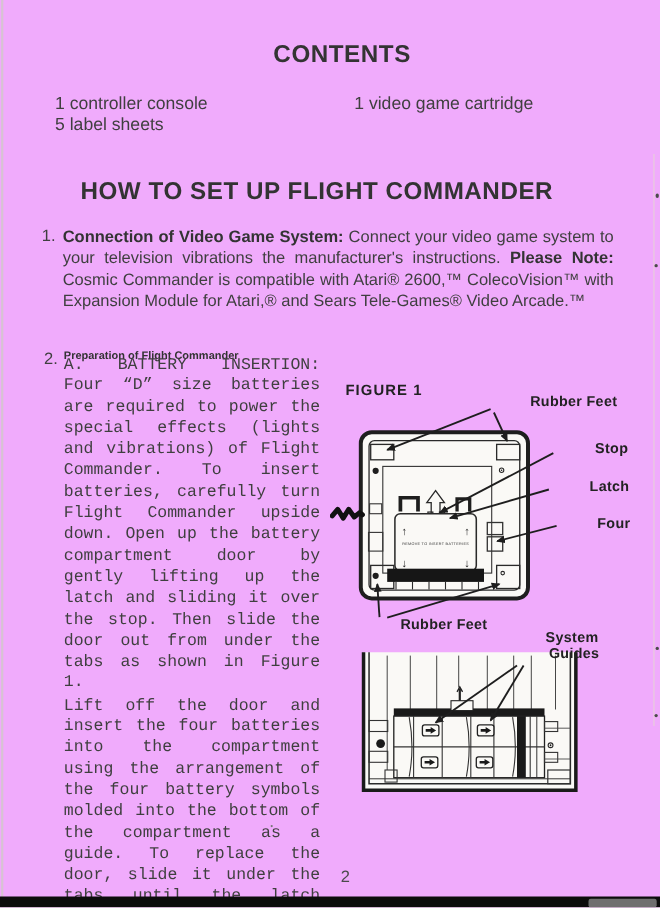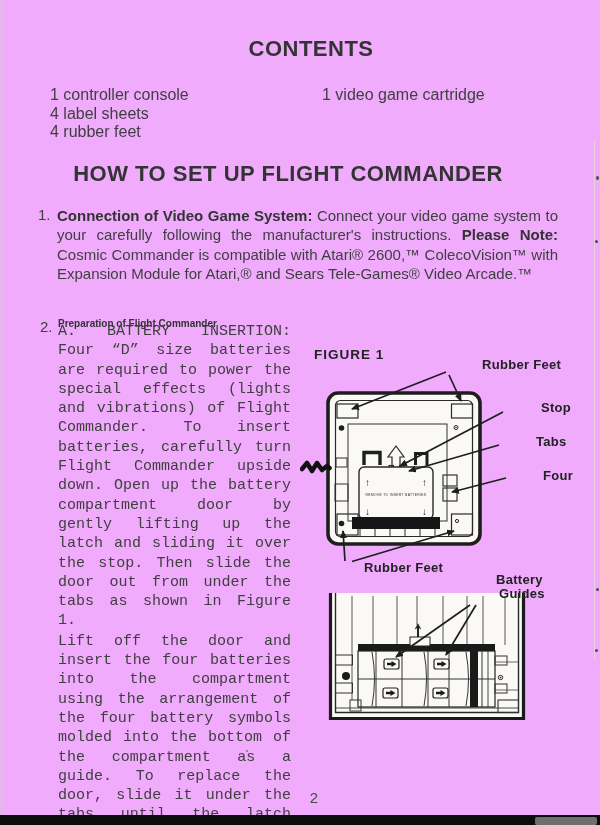--- a/index.html
+++ b/index.html
@@ -35,32 +35,31 @@
 </style>
 </head>
 <body>
 
 <div class="page">
 
   <div class="abs center title contents-title">CONTENTS</div>
 
   <div class="abs list-col" style="left:50px; top:86px;">
     <div>1 controller console</div>
-    <div>4 label sheets</div>
-    <div>4 rubber feet</div>
+    <div>5 label sheets</div>
   </div>
   <div class="abs list-col" style="left:322px; top:86px;">
     <div>1 video game cartridge</div>
   </div>
 
   <div class="abs center title setup-title">HOW TO SET UP FLIGHT COMMANDER</div>
 
   <div class="abs num" style="left:38px; top:206px;">1.</div>
   <div class="abs item-body" style="left:57px; top:206px; width:501px;">
-    <span class="b">Connection of Video Game System:</span><span> Connect your video game system to your carefully following the manufacturer's instructions. </span><span class="b">Please Note:</span><span> Cosmic Commander is compatible with Atari® 2600,™ ColecoVision™ with Expansion Module for Atari,® and Sears Tele-Games® Video Arcade.™</span>
+    <span class="b">Connection of Video Game System:</span><span> Connect your video game system to your television vibrations the manufacturer's instructions. </span><span class="b">Please Note:</span><span> Cosmic Commander is compatible with Atari® 2600,™ ColecoVision™ with Expansion Module for Atari,® and Sears Tele-Games® Video Arcade.™</span>
   </div>
 
   <div class="abs num" style="left:40px; top:318px;">2.</div>
   <div class="abs item2-head" style="left:58px; top:318px;">Preparation of Flight Commander</div>
 
   <div class="abs colbody" style="left:58px; top:322px;font-family:Liberation Mono, monospace;">
     <p>A. BATTERY INSERTION: Four “D” size batteries are required to power the special effects (lights and vibrations) of Flight Commander. To insert batteries, carefully turn Flight Commander upside down. Open up the battery compartment door by gently lifting up the latch and sliding it over the stop. Then slide the door out from under the tabs as shown in Figure 1.</p>
     <p>Lift off the door and insert the four batteries into the compartment using the arrangement of the four battery symbols molded into the bottom of the compartment as a guide. To replace the door, slide it under the tabs until the latch snaps into place.</p>
   </div>
 
@@ -123,21 +122,21 @@
       <line x1="149" y1="28" x2="161" y2="54" stroke="#1e1e1e" stroke-width="1.7" marker-end="url(#ah1)"></line>
       <line x1="203" y1="65" x2="100" y2="119" stroke="#1e1e1e" stroke-width="1.7" marker-end="url(#ah1)"></line>
       <line x1="199" y1="98" x2="109" y2="124" stroke="#1e1e1e" stroke-width="1.7" marker-end="url(#ah1)"></line>
       <line x1="206" y1="131" x2="152" y2="145" stroke="#1e1e1e" stroke-width="1.7" marker-end="url(#ah1)"></line>
       <line x1="45" y1="214" x2="43" y2="184" stroke="#1e1e1e" stroke-width="1.7" marker-end="url(#ah1)"></line>
       <line x1="52" y1="214.5" x2="154" y2="184" stroke="#1e1e1e" stroke-width="1.7" marker-end="url(#ah1)"></line>
     </svg>
     <span class="fig-title" style="left:14px; top:0px;">FIGURE 1</span>
     <span class="fig-label" style="left:146px; top:10px;">Rubber Feet</span>
     <span class="fig-label" style="left:205px; top:53px;text-align:right;">Stop</span>
-    <span class="fig-label" style="left:200px; top:87px;">Tabs</span>
+    <span class="fig-label" style="left:200px; top:87px;">Latch</span>
     <span class="fig-label" style="left:207px; top:121px;">Four</span>
     <span class="fig-label" style="left:28px; top:213px;">Rubber Feet</span>
   </div>
 
   <div class="abs" style="left:318px; top:572px; width:252px; height:185px;">
     <svg width="252" height="185" viewBox="0 0 252 185">
       <defs>
         <marker id="ah2" markerWidth="9" markerHeight="9" refX="7" refY="3.5" orient="auto" markerUnits="userSpaceOnUse">
           <path d="M0,0 L8,3.5 L0,7 Z" fill="#1e1e1e"></path>
         </marker>
@@ -192,21 +191,21 @@
       <line x1="177" y1="90" x2="200.5" y2="90" stroke="#444" stroke-width="0.8"></line>
       <line x1="177" y1="118" x2="200.5" y2="118" stroke="#444" stroke-width="0.8"></line>
 
       <circle cx="28" cy="104" r="4" fill="#1a1a1a"></circle>
       <circle cx="182.5" cy="105.5" r="2.2" fill="none" stroke="#2a2a2a" stroke-width="1"></circle>
         <circle cx="182.5" cy="105.5" r="0.8" fill="#1a1a1a"></circle>
 
       <line x1="152" y1="33" x2="78" y2="85" stroke="#1e1e1e" stroke-width="1.7" marker-end="url(#ah2)"></line>
       <line x1="158" y1="33" x2="128" y2="83" stroke="#1e1e1e" stroke-width="1.7" marker-end="url(#ah2)"></line>
     </svg>
-    <span class="fig-label" style="left:142px; top:0px;">Battery</span>
+    <span class="fig-label" style="left:142px; top:0px;">System</span>
     <span class="fig-label" style="left:145px; top:14px;">Guides</span>
   </div>
 
   <div class="abs center page-num">2</div>
 
   <div class="abs edge-left"></div>
   <div class="abs band-bottom"></div>
   <div class="abs band-gray"></div>
   <div class="abs rline"></div>
   <div class="dot" style="left:596px; top:176px; width:3px; height:4px;"></div>

